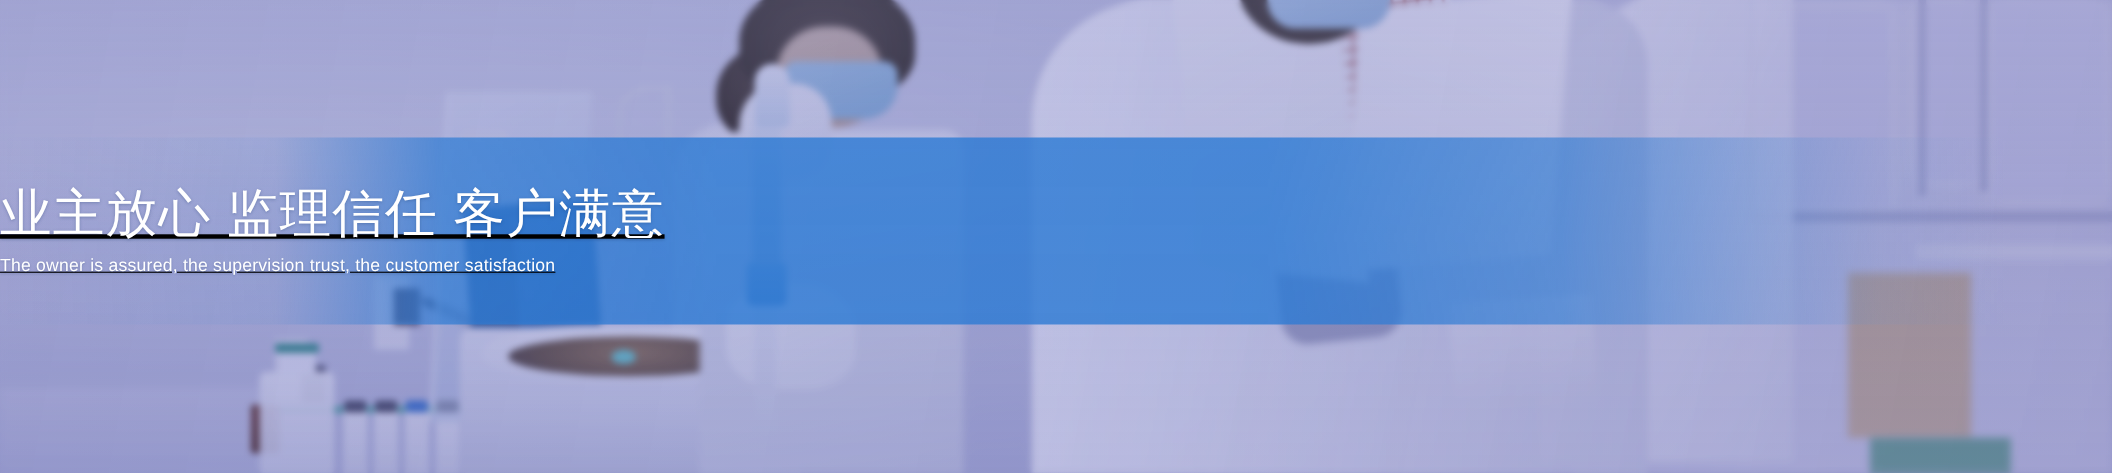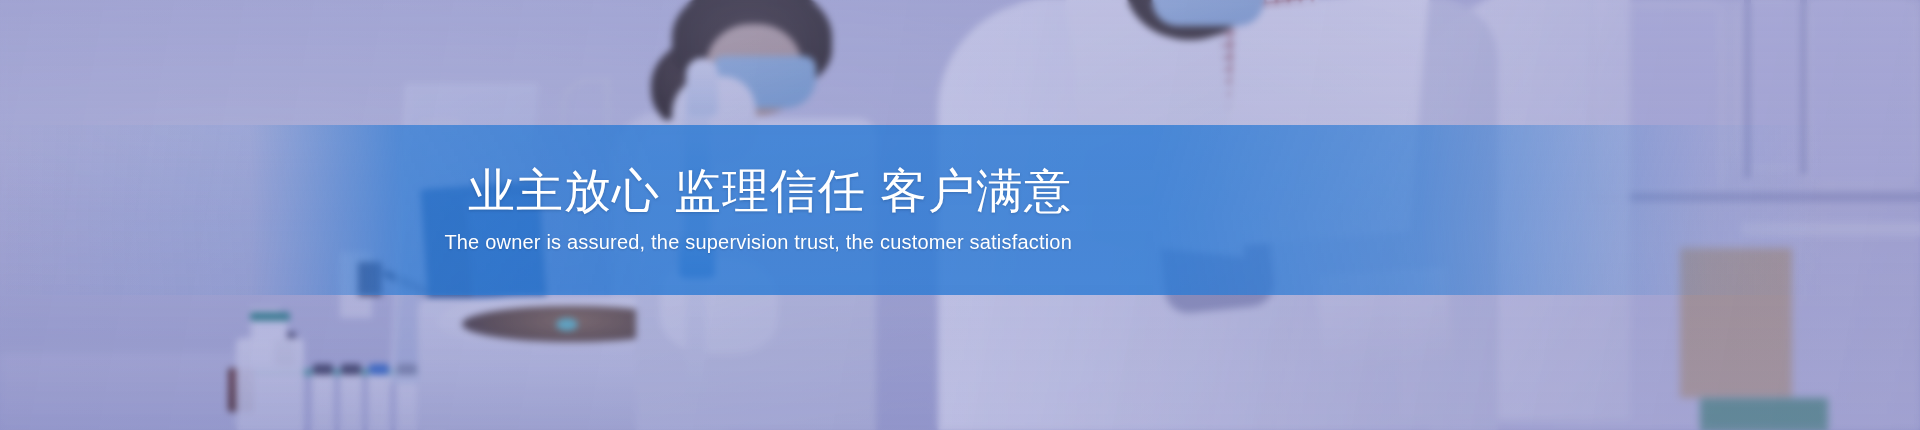--- a/index.html
+++ b/index.html
@@ -351,34 +351,35 @@
   .caption-inner {
     position:absolute;
     left:0; top:125px; width:1920px; height:170px;
     display:flex; flex-direction:column;
     align-items:center; justify-content:center;
     padding-left:0;
   }
   .caption-stack {
     width:1072px;           
     margin-right:848px;
-    text-align:right;
+    text-align:left;
+    text-decoration:underline;
   }
   .headline {
     color:#ffffff;
     font-size:47px;
     line-height:1.18;
     font-weight:400;
     letter-spacing:1px;
     white-space:nowrap;
     text-shadow:0 1px 3px rgba(20,50,95,.30);
   }
   .subtitle {
     color:#ffffff;
-    font-size:20px;
+    font-size:16px;
     line-height:1.5;
     font-weight:400;
     margin-top:9px;
     letter-spacing:.2px;
     white-space:nowrap;
     text-shadow:0 1px 2px rgba(20,50,95,.28);
   }
 </style>
 </head>
 <body>

